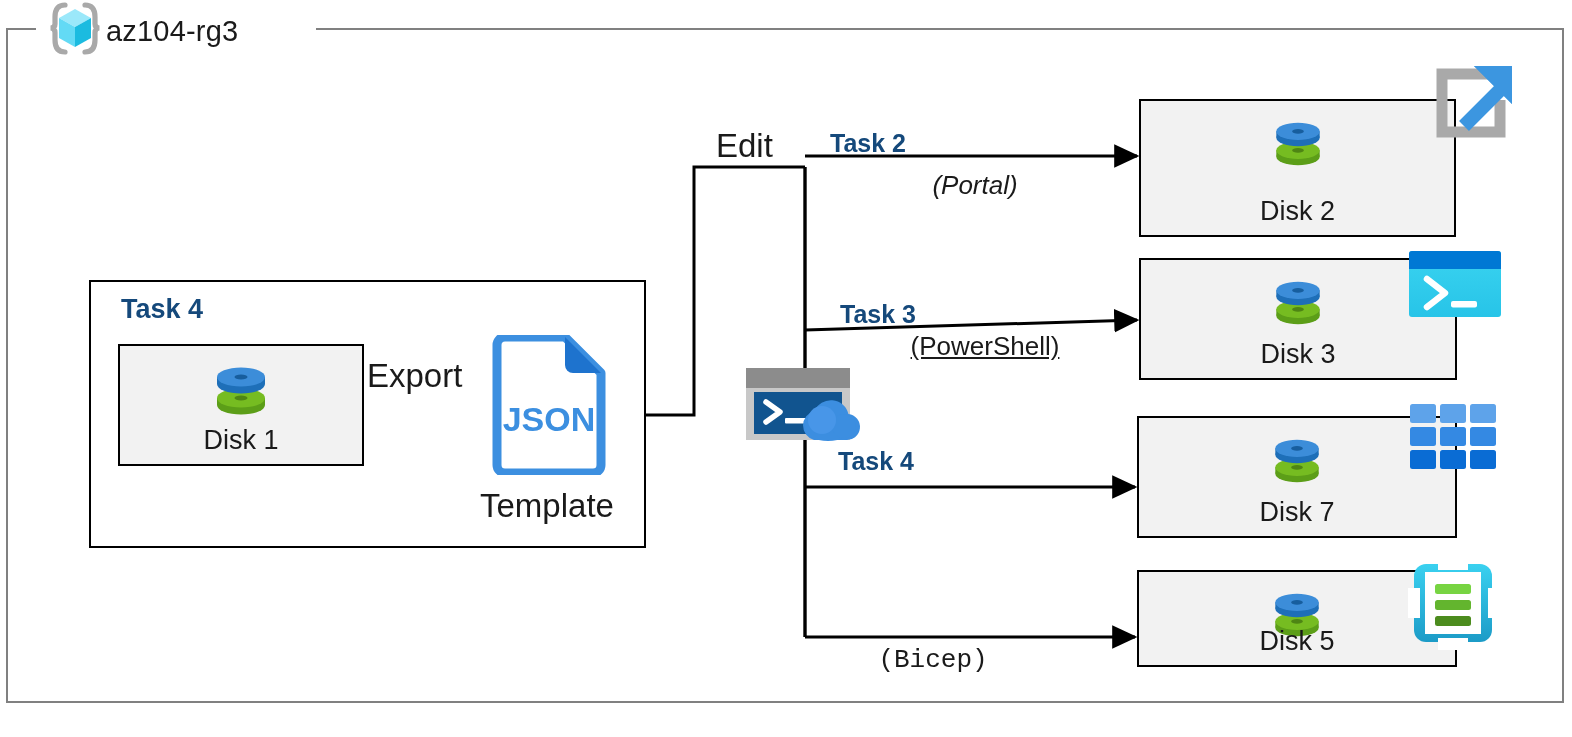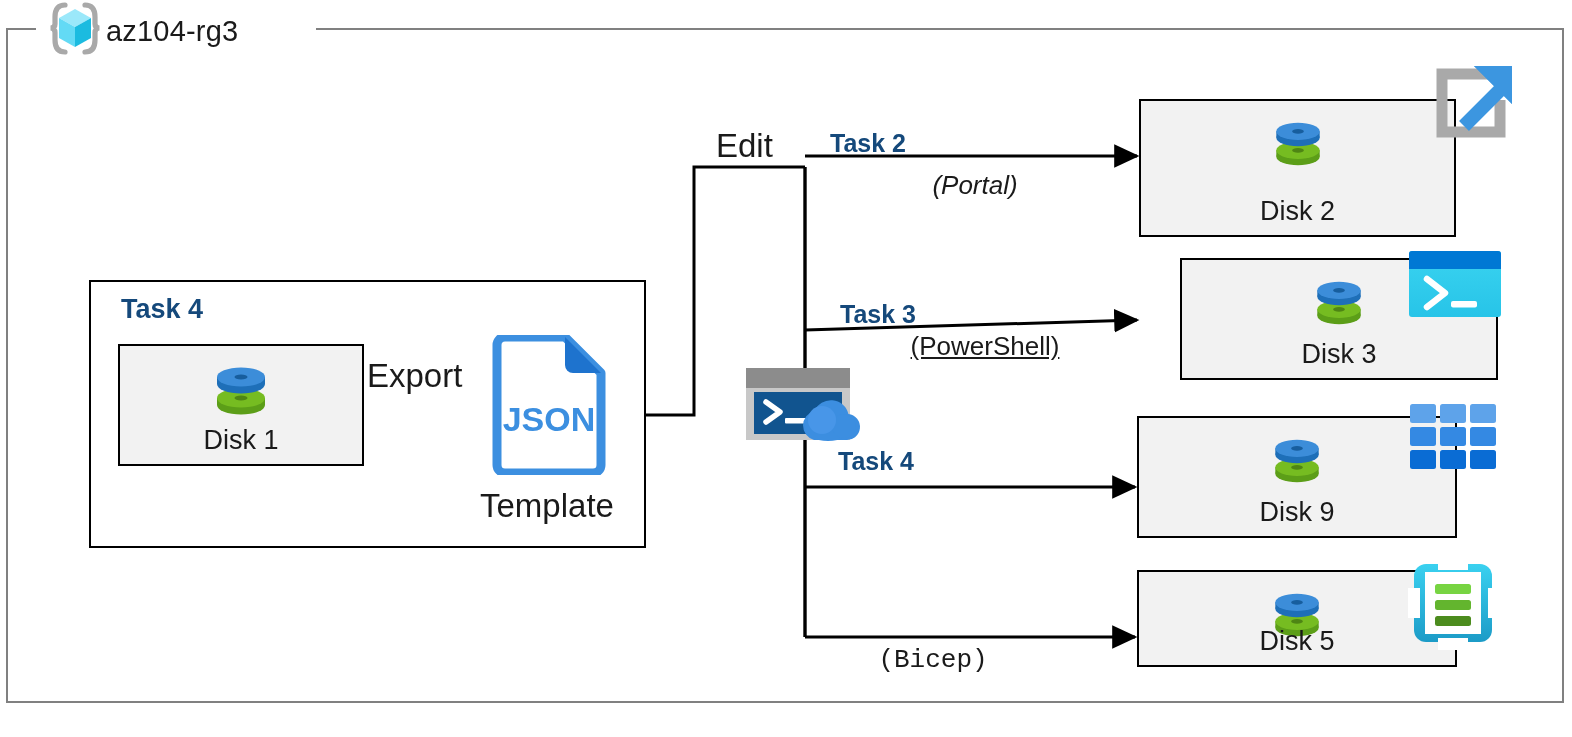--- a/index.html
+++ b/index.html
@@ -249,21 +249,21 @@
       <path d="M76 14 L30 14 L30 72 L88 72 L88 40" fill="none" stroke="#A9A9A9" stroke-width="11" stroke-linejoin="miter"></path>
       <path d="M52 66 L88 30" stroke="#3C96E0" stroke-width="14" stroke-linecap="butt"></path>
       <path d="M62 6 L100 6 L100 44 L86 30 L62 6 Z" fill="#3C96E0"></path>
       <path d="M100 6 L100 44 L62 6 Z" fill="#3C96E0"></path>
     </svg>
   </span>
 
   <span class="task-label" style="left:840px; top:300px; width:290px;">Task 3</span>
   <span class="task-sub" style="left:840px; top:331px; width:290px;text-decoration:underline;">(PowerShell)</span>
 
-  <div class="disk-box" style="left:1139px; top:258px; width:318px; height:122px;margin-left:41px;">
+  <div class="disk-box" style="left:1139px; top:258px; width:318px; height:122px;">
     <div class="disk-icon-wrap">
       <svg width="56" height="58" viewBox="0 0 62 62">
         <ellipse cx="31" cy="45" rx="24" ry="9.5" fill="#5C9E18"></ellipse>
         <rect x="7" y="38" width="48" height="7" fill="#5C9E18"></rect>
         <ellipse cx="31" cy="38" rx="24" ry="9.5" fill="#76BC21"></ellipse>
         <ellipse cx="31" cy="38" rx="6.5" ry="2.6" fill="#4E8514"></ellipse>
         <ellipse cx="31" cy="24" rx="24" ry="9.5" fill="#1E6FB8"></ellipse>
         <rect x="7" y="17" width="48" height="7" fill="#1E6FB8"></rect>
         <ellipse cx="31" cy="17" rx="24" ry="9.5" fill="#3C8DD9"></ellipse>
         <ellipse cx="31" cy="17" rx="6.5" ry="2.6" fill="#175E9E"></ellipse>
@@ -296,21 +296,21 @@
         <ellipse cx="31" cy="45" rx="24" ry="9.5" fill="#5C9E18"></ellipse>
         <rect x="7" y="38" width="48" height="7" fill="#5C9E18"></rect>
         <ellipse cx="31" cy="38" rx="24" ry="9.5" fill="#76BC21"></ellipse>
         <ellipse cx="31" cy="38" rx="6.5" ry="2.6" fill="#4E8514"></ellipse>
         <ellipse cx="31" cy="24" rx="24" ry="9.5" fill="#1E6FB8"></ellipse>
         <rect x="7" y="17" width="48" height="7" fill="#1E6FB8"></rect>
         <ellipse cx="31" cy="17" rx="24" ry="9.5" fill="#3C8DD9"></ellipse>
         <ellipse cx="31" cy="17" rx="6.5" ry="2.6" fill="#175E9E"></ellipse>
       </svg>
     </div>
-    <span class="disk-box-label">Disk 9</span>
+    <span class="disk-box-label">Disk 7</span>
   </div>
 
   <span class="icon-abs" style="left:1408px; top:402px;">
     <svg width="92" height="72" viewBox="0 0 92 72">
       <g>
         <rect x="2" y="2" width="26" height="19" rx="2.5" fill="#5EA3EA"></rect>
         <rect x="32" y="2" width="26" height="19" rx="2.5" fill="#5EA3EA"></rect>
         <rect x="62" y="2" width="26" height="19" rx="2.5" fill="#5EA3EA"></rect>
 
         <rect x="2" y="25" width="26" height="19" rx="2.5" fill="#3489E3"></rect>

